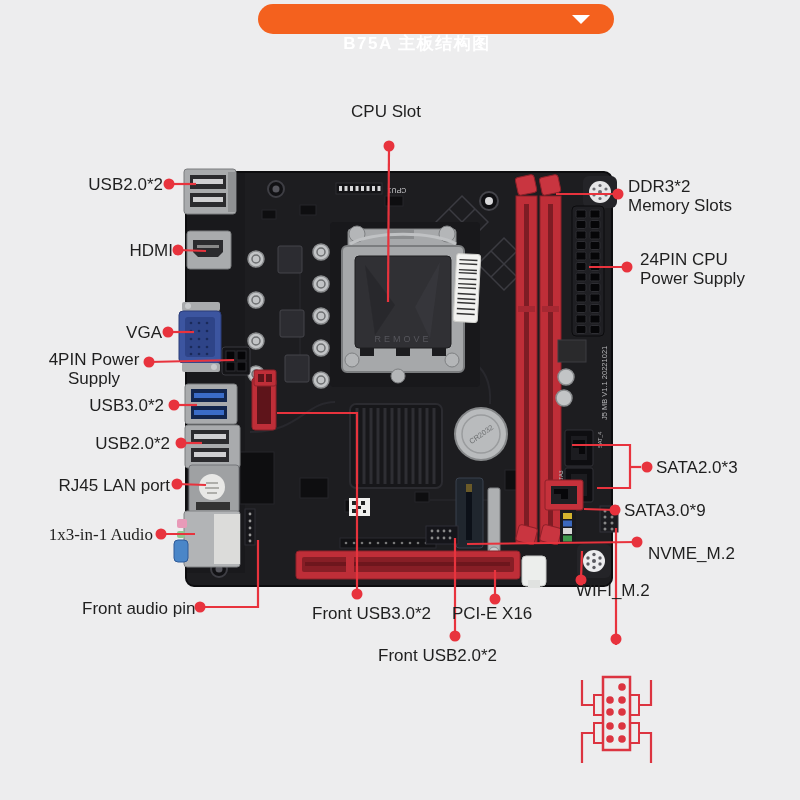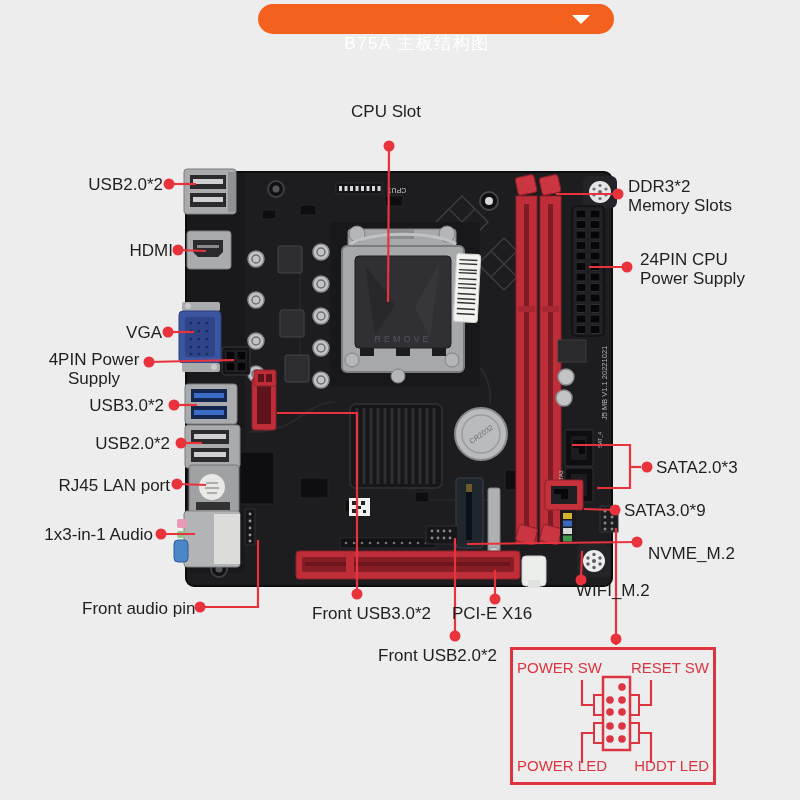--- a/index.html
+++ b/index.html
@@ -1,21 +1,21 @@
 <!DOCTYPE html>
 <html><head>
 <meta charset="utf-8">
 <style>
   html,body{margin:0;padding:0;background:#ededee;}
   #page{position:relative;width:800px;height:800px;background:#ededee;overflow:hidden;
         font-family:"Liberation Sans",sans-serif;}
   
   .banner{position:absolute;left:258px;top:4px;width:356px;height:30px;background:#f4611e;
           border-radius:16px;display:flex;align-items:center;justify-content:center;z-index:5;}
-  .banner-title{color:#fff;font-size:17px;font-weight:normal;letter-spacing:1.5px;padding-right:38px;margin-top:48px;}
+  .banner-title{color:#fff;font-size:17px;font-weight:bold;letter-spacing:1.5px;padding-right:38px;margin-top:48px;}
   .banner-caret{position:absolute;right:24px;top:11px;width:0;height:0;
           border-left:9px solid transparent;border-right:9px solid transparent;border-top:9px solid #fff;}
   
   .label{position:absolute;font-size:17px;line-height:19px;color:#1f1f1f;white-space:nowrap;z-index:4;}
   .label.r{text-align:right;}
   .label.c{text-align:center;white-space:normal;}
   
   .pinbox{position:absolute;left:510px;top:647px;width:206px;height:138px;
           border:3px solid #dc3440;box-sizing:border-box;z-index:3;}
   .pinbox span{position:absolute;font-size:15px;color:#dc3440;white-space:nowrap;}
@@ -508,38 +508,32 @@
   <div class="label r" style="left:58px;top:175px;width:105px;">USB2.0*2</div>
   <div class="label r" style="left:68px;top:241px;width:105px;">HDMI</div>
   <div class="label r" style="left:55px;top:323px;width:107px;">VGA</div>
   <div class="label c" style="left:40px;top:350px;width:108px;">
     <div>4PIN Power</div>
     <div>Supply</div>
   </div>
   <div class="label r" style="left:58px;top:396px;width:106px;">USB3.0*2</div>
   <div class="label r" style="left:65px;top:434px;width:105px;">USB2.0*2</div>
   <div class="label r" style="left:50px;top:476px;width:120px;">RJ45 LAN port</div>
-  <div class="label r" style="left:35px;top:525px;width:118px;">1x3-in-1 Audio</div>
+  <div class="label r" style="left:35px;top:525px;width:118px;font-family:Liberation Serif, serif;">1x3-in-1 Audio</div>
   <div class="label" style="left:82px;top:599px;">Front audio pin</div>
   <div class="label" style="left:312px;top:604px;">Front USB3.0*2</div>
   <div class="label" style="left:452px;top:604px;">PCI-E X16</div>
   <div class="label" style="left:378px;top:646px;">Front USB2.0*2</div>
   <div class="label" style="left:628px;top:177px;">
     <div>DDR3*2</div>
     <div>Memory Slots</div>
   </div>
   <div class="label" style="left:640px;top:250px;">
     <div>24PIN CPU</div>
     <div>Power Supply</div>
   </div>
   <div class="label" style="left:656px;top:458px;">SATA2.0*3</div>
   <div class="label" style="left:624px;top:501px;">SATA3.0*9</div>
   <div class="label" style="left:648px;top:544px;text-align:center;">NVME_M.2</div>
   <div class="label" style="left:540px;top:581px;margin-left:36px;">WIFI_M.2</div>
 
-  <div class="pinbox">
-    <span style="left:4px;top:9px;">POWER SW</span>
-    <span style="right:4px;top:9px;">RESET SW</span>
-    <span style="left:4px;bottom:8px;">POWER LED</span>
-    <span style="right:4px;bottom:8px;">HDDT LED</span>
-  </div>
 
 </div>
 
 </body></html>

